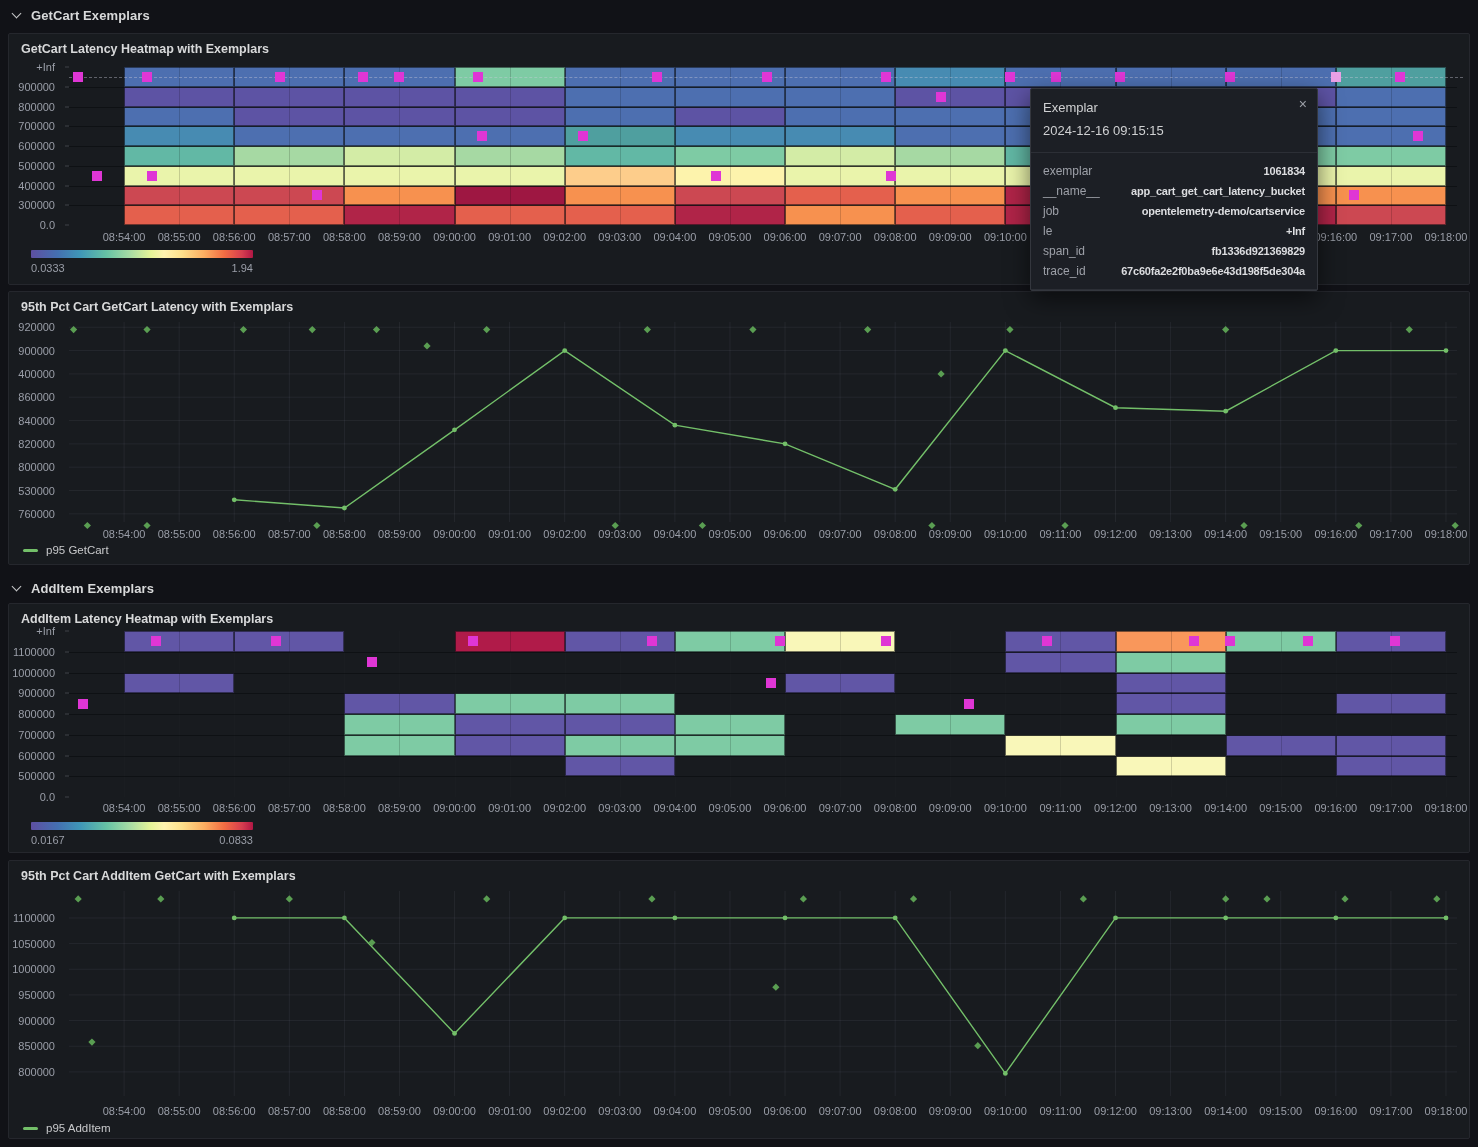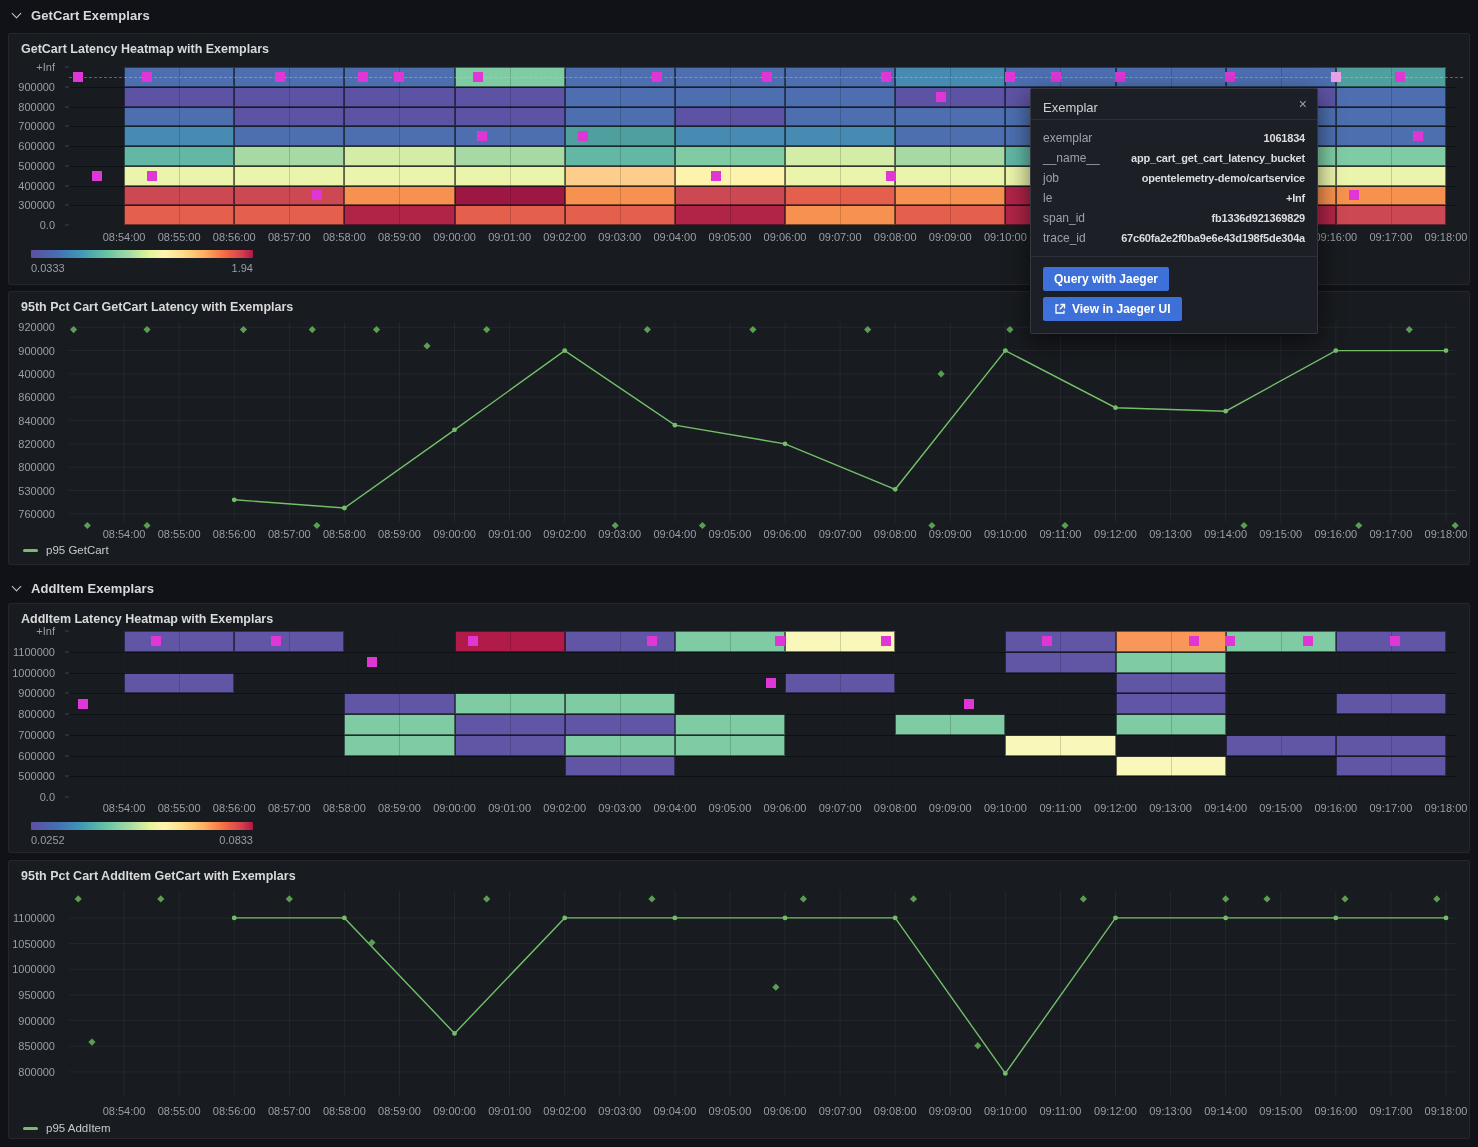--- a/index.html
+++ b/index.html
@@ -566,21 +566,21 @@
         <div class="axis-label" style="left: 71.4286%; top: 0px;">09:11:00</div>
         <div class="axis-label" style="left: 75.3968%; top: 0px;">09:12:00</div>
         <div class="axis-label" style="left: 79.3651%; top: 0px;">09:13:00</div>
         <div class="axis-label" style="left: 83.3333%; top: 0px;">09:14:00</div>
         <div class="axis-label" style="left: 87.3016%; top: 0px;">09:15:00</div>
         <div class="axis-label" style="left: 91.2698%; top: 0px;">09:16:00</div>
         <div class="axis-label" style="left: 95.2381%; top: 0px;">09:17:00</div>
         <div class="axis-label" style="left: 99.2063%; top: 0px;">09:18:00</div>
       </div>
     <div class="grad-bar" style="top:218px;"></div>
-    <div class="axis-label" style="left:22px; top:230px;">0.0252</div>
+    <div class="axis-label" style="left:22px; top:230px;">0.0167</div>
     <div class="axis-label" style="left:244px; top:230px; transform:translateX(-100%);">0.0833</div>
   <div class="ytick-dash" style="top: 27px;"></div>
       <div class="ytick-dash" style="top: 47.75px;"></div>
       <div class="ytick-dash" style="top: 68.5px;"></div>
       <div class="ytick-dash" style="top: 89.25px;"></div>
       <div class="ytick-dash" style="top: 110px;"></div>
       <div class="ytick-dash" style="top: 130.75px;"></div>
       <div class="ytick-dash" style="top: 151.5px;"></div>
       <div class="ytick-dash" style="top: 172.25px;"></div>
       <div class="ytick-dash" style="top: 193px;"></div>
@@ -695,20 +695,21 @@
       <span class="legend-swatch"></span>
       <span>p95 AddItem</span>
     </div>
   </div>
 </div>
 
 <div class="tooltip">
   <div class="tt-head">
     <div class="tt-title">Exemplar</div>
     <div class="tt-close">×</div>
+    <div class="tt-ts">2024-12-16 09:15:15</div>
   </div>
   <div class="tt-body">
       <div class="tt-row">
         <span class="tt-label">exemplar</span>
         <span class="tt-value">1061834</span>
       </div>
       <div class="tt-row">
         <span class="tt-label">__name__</span>
         <span class="tt-value">app_cart_get_cart_latency_bucket</span>
       </div>
@@ -722,26 +723,13 @@
       </div>
       <div class="tt-row">
         <span class="tt-label">span_id</span>
         <span class="tt-value">fb1336d921369829</span>
       </div>
       <div class="tt-row">
         <span class="tt-label">trace_id</span>
         <span class="tt-value">67c60fa2e2f0ba9e6e43d198f5de304a</span>
       </div>
     </div>
-  <div class="tt-foot">
-    <button class="jaeger-btn">
-      <span>Query with Jaeger</span>
-    </button>
-    <button class="jaeger-btn">
-      <svg width="12" height="12" viewBox="0 0 12 12">
-        <path d="M4.5 2H2v8h8V7.5" stroke="#fff" stroke-width="1.3" fill="none"></path>
-        <path d="M6.5 1.5H10.5V5.5" stroke="#fff" stroke-width="1.3" fill="none"></path>
-        <path d="M10.2 1.8L5.8 6.2" stroke="#fff" stroke-width="1.3" fill="none"></path>
-      </svg>
-      <span>View in Jaeger UI</span>
-    </button>
-  </div>
 </div>
 
 </body></html>

